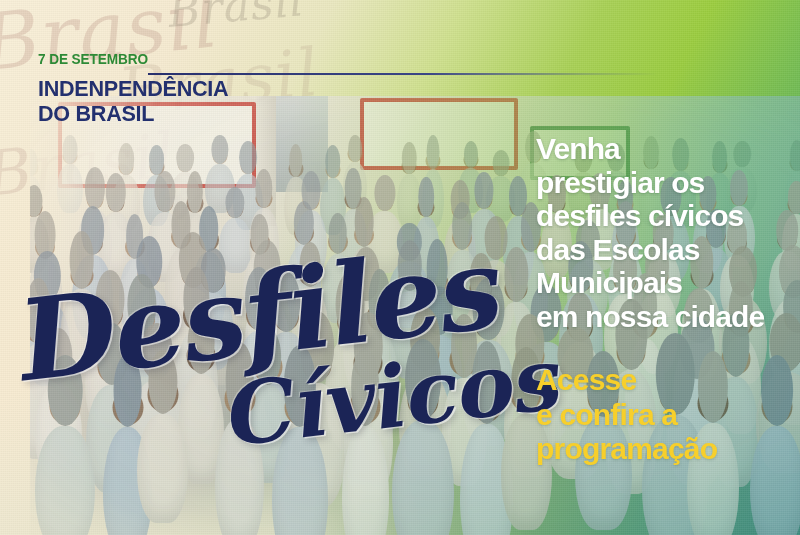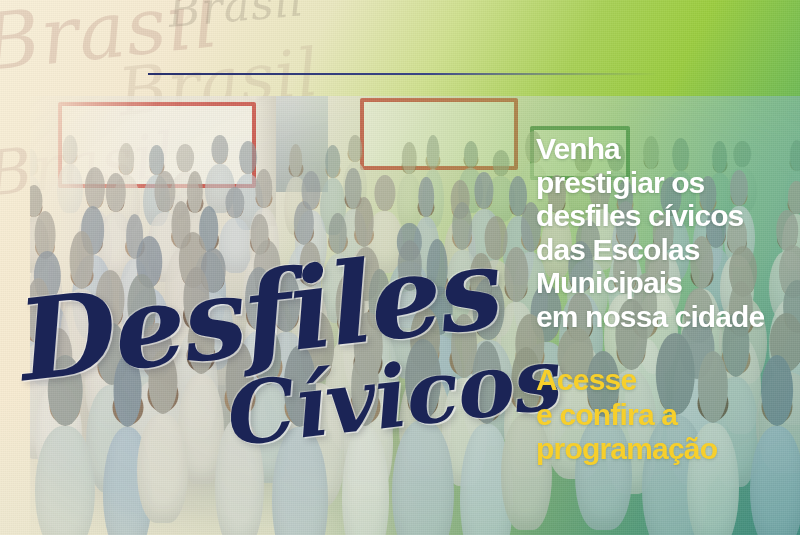--- a/index.html
+++ b/index.html
@@ -646,20 +646,25 @@
       </div>
     <div class="photo-tint"></div>
     <div class="photo-fade-left"></div>
     <div class="photo-fade-bottom"></div>
   </div>
 
   <div class="bg-greenwash"></div>
   <div class="grain"></div>
 
   <div class="rule"></div>
+  <div class="header">
+    <div class="kicker">7 DE SETEMBRO</div>
+    <div class="title-line l1">INDENPENDÊNCIA</div>
+    <div class="title-line l2">DO BRASIL</div>
+  </div>
 
   <div class="script-wrap">
     <div class="script s1">Desfiles</div>
     <div class="script s2">Cívicos</div>
   </div>
 
   <div class="copy">
     <div class="headline">Venha</div>
     <div class="headline">prestigiar os</div>
     <div class="headline">desfiles cívicos</div>

